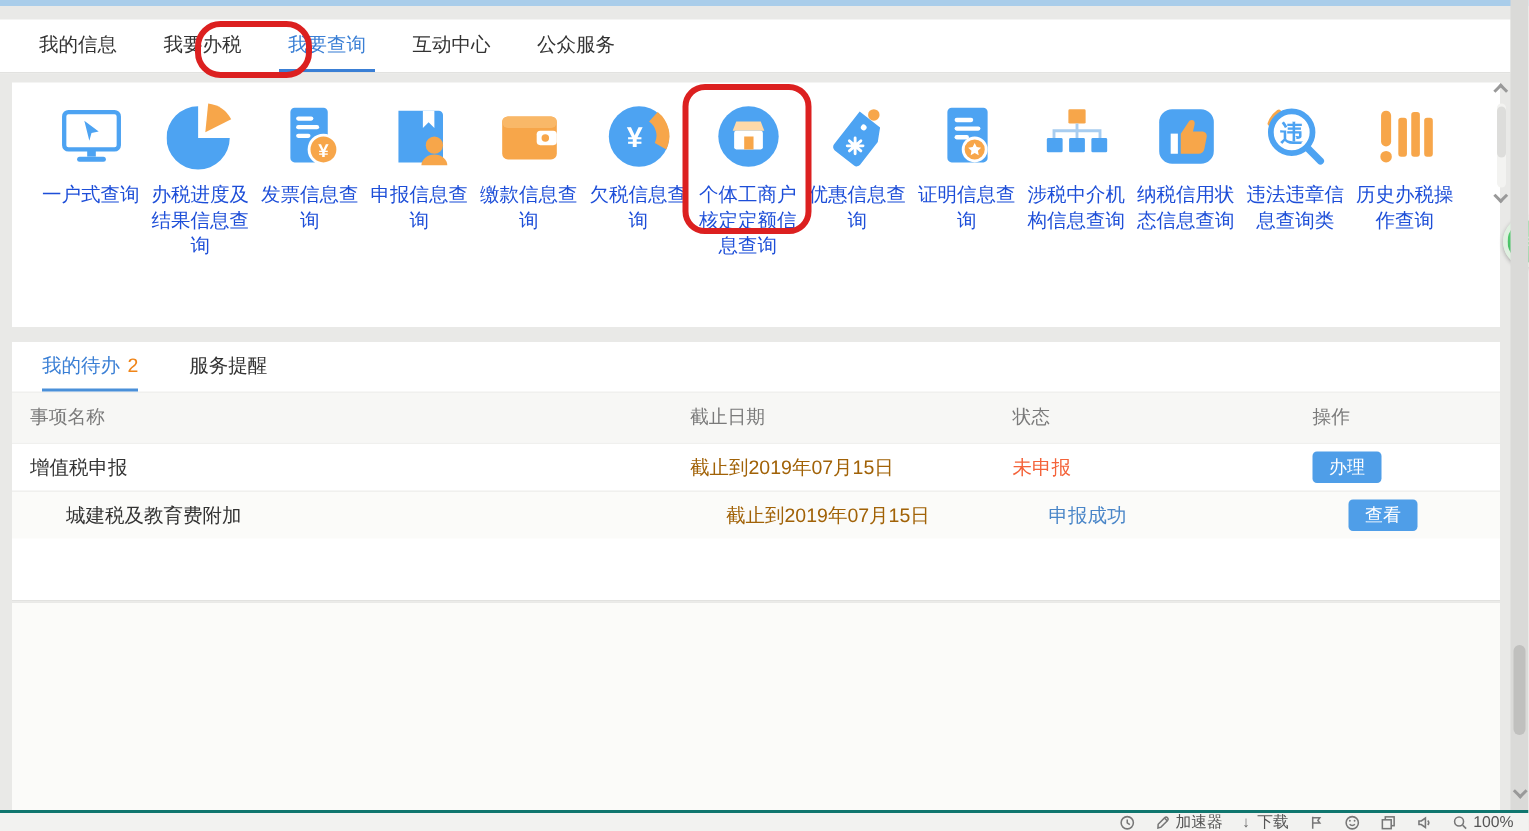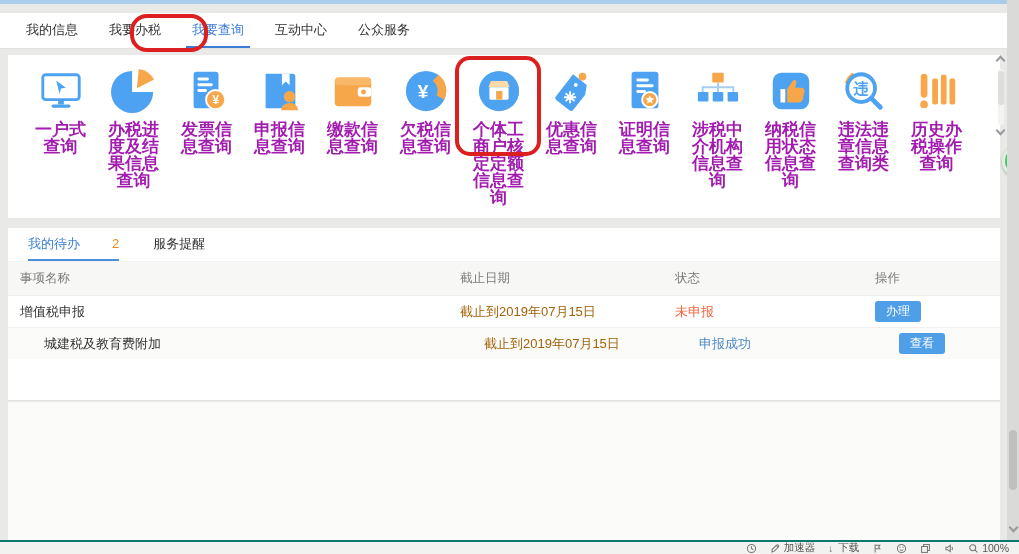--- a/index.html
+++ b/index.html
@@ -16,21 +16,21 @@
   .nav-tab { font-size:13px; color:#333; margin-right:19px; padding:0 6px; display:flex; align-items:center;
              cursor:pointer; border-bottom:2px solid transparent; }
   .nav-tab.active { color:#3a7fd5; border-bottom-color:#3a7fd5; }
 
   
   .icon-panel { position:absolute; left:8px; top:55px; width:992px; height:163px; background:#fff; }
   .icon-row { display:flex; padding:13px 0 0 16px; }
   .q-item { width:73px; text-align:center; cursor:pointer; }
   .q-icon { display:block; width:46px; height:46px; margin:0 auto; }
   .q-icon svg { width:46px; height:46px; display:block; }
-  .q-label { margin-top:7px; font-size:17px; line-height:17px; color:#a21caf; padding:0 3px; word-break:break-all;font-weight:bold; }
+  .q-label { margin-top:7px; font-size:13px; line-height:17px; color:#1d4ed8; padding:0 3px; word-break:break-all; }
 
   
   .inner-scroll { position:absolute; left:994px; top:57px; width:14px; height:80px; }
   .inner-scroll .track { position:absolute; left:4px; top:12px; width:6px; height:56px; background:#f3f3f1; border-radius:3px; }
   .inner-scroll .thumb { position:absolute; left:4px; top:14px; width:6px; height:34px; background:#dddddb; border-radius:3px; }
   .chev { width:7px; height:7px; border-right:2px solid #999; border-bottom:2px solid #999; display:inline-block; }
   .chev.up { transform:rotate(-135deg); }
   .chev.down { transform:rotate(45deg); }
   .inner-scroll .chev-up { position:absolute; left:3px; top:0; }
   .inner-scroll .chev-down { position:absolute; left:3px; top:70px; }
@@ -40,21 +40,21 @@
                background:radial-gradient(circle at 35% 30%, #63d97c, #2ca64e); border:3px solid #dff0e0;
                color:#fff; font-size:9px; font-weight:bold; display:flex; align-items:center; justify-content:flex-start;
                padding-left:4px; cursor:pointer; box-shadow:0 1px 3px rgba(0,0,0,.3); }
 
   
   .todo-panel { position:absolute; left:8px; top:228px; width:992px; height:173px; background:#fff;
                 border-bottom:1px solid #e2e2e0; }
   .todo-tabs { height:34px; display:flex; align-items:stretch; padding-left:20px; border-bottom:1px solid #f0f0ee; }
   .todo-tab { font-size:13px; color:#333; display:flex; align-items:center; margin-right:34px;
               border-bottom:2px solid transparent; cursor:pointer; }
-  .todo-tab.active { color:#3a7fd5; border-bottom-color:#4a90d9;gap:27px; }
+  .todo-tab.active { color:#3a7fd5; border-bottom-color:#4a90d9; }
   .todo-tab .badge { color:#f08519; margin-left:5px; }
 
   .t-grid { display:grid; grid-template-columns:440px 215px 200px auto; align-items:center; padding-left:12px; }
   .t-head { height:33px; background:#f7f7f5; font-size:12.5px; color:#7a7a7a; }
   .t-row { height:32px; font-size:13px; border-top:1px solid #f0f0ee; background:#fff; }
   .t-row.alt { background:#fbfbf9;padding-left:36px; }
   .t-row .c-name { color:#333; }
   .t-row .c-deadline { color:#a16207; }
   .act-btn { display:inline-block; width:46px; height:21px; line-height:21px; text-align:center; background:#4f9ee8;
              color:#fff; font-size:12px; border-radius:3px; cursor:pointer; }

